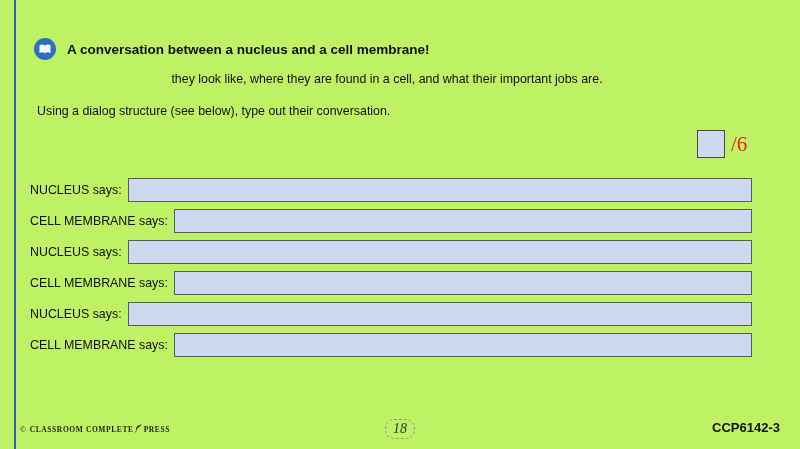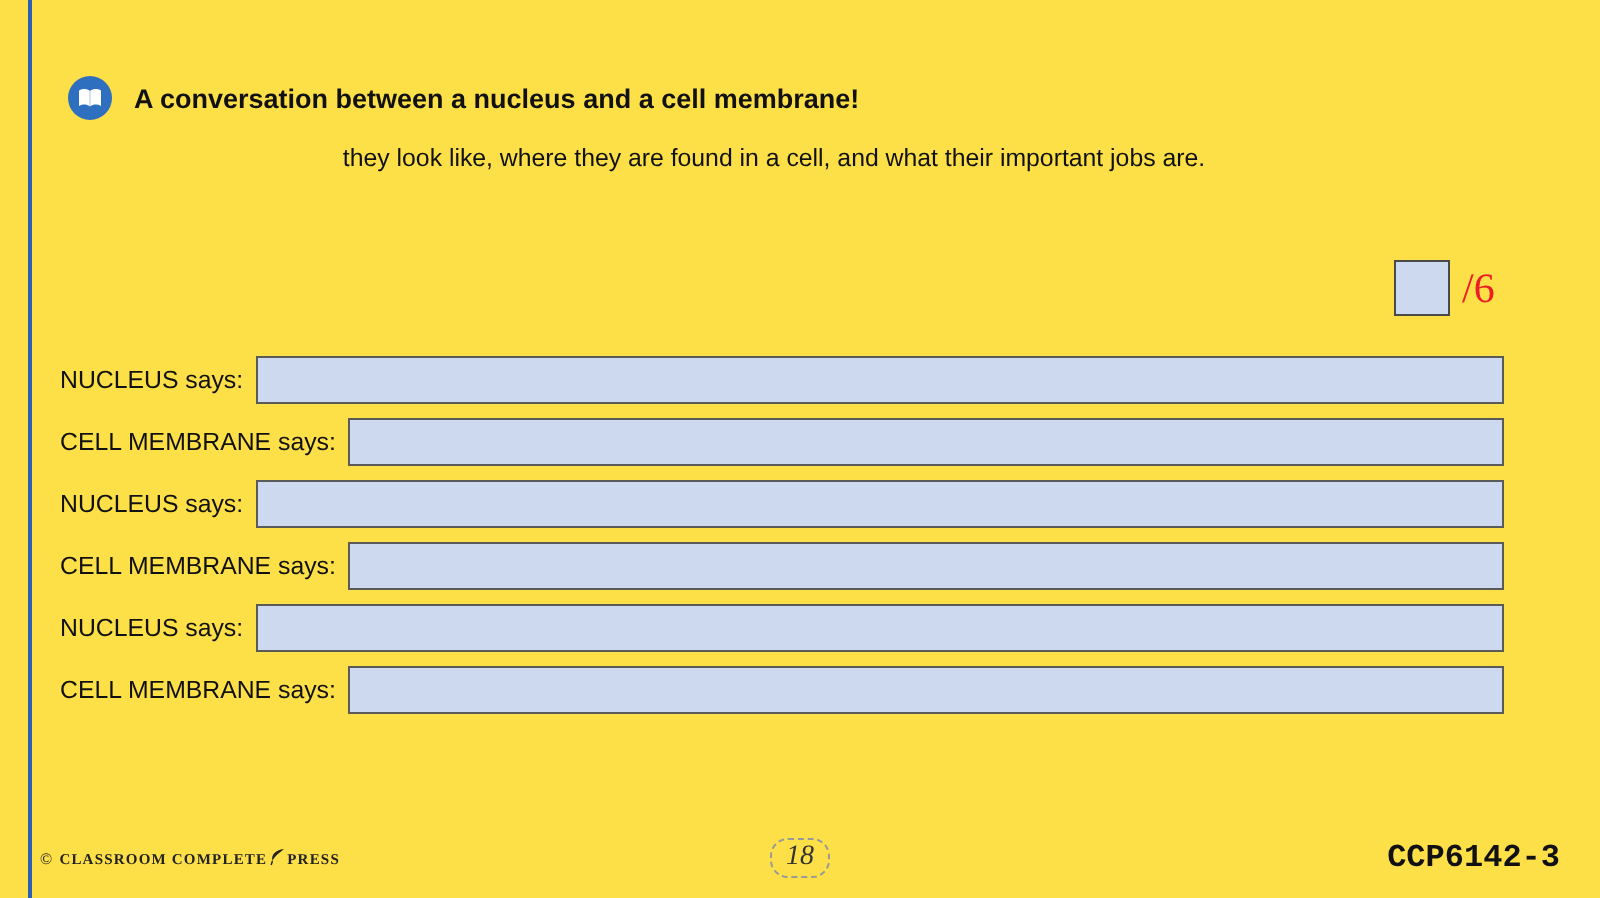--- a/index.html
+++ b/index.html
@@ -12,21 +12,21 @@
     background: #ffffff;
     font-family: "Liberation Sans", sans-serif;
     position: relative;
     overflow: hidden;
   }
   .page {
     position: absolute;
     left: 0; top: 0;
     width: 800px;
     height: 449px;
-    background: #fde047;
+    background: #bef264;
   }
   .side-rule {
     position: absolute;
     left: 14px;
     top: 0;
     width: 2px;
     height: 449px;
     background: #2f5fb0;
   }
 
@@ -158,24 +158,24 @@
     justify-content: center;
     font-size: 14px;
     color: #333333;
     font-family: "Liberation Serif", serif;
     font-style: italic;
   }
   .doc-code {
     position: absolute;
     right: 20px;
     top: 420px;
-    font-size: 16px;
+    font-size: 13px;
     font-weight: bold;
     color: #111111;
-    font-family: Liberation Mono, monospace;
+    font-family: Liberation Sans, sans-serif;
   }
 </style>
 </head>
 <body>
 
 <div class="page">
 
   <div class="side-rule"></div>
 
   <div class="title-row">
@@ -183,20 +183,21 @@
       <svg width="14" height="14" viewBox="0 0 14 14">
         <path d="M1.5 3.2 C3.6 2.1 5.4 2.3 6.9 3.4 L6.9 11.2 C5.4 10.1 3.6 9.9 1.5 11 Z" fill="#ffffff"></path>
         <path d="M12.5 3.2 C10.4 2.1 8.6 2.3 7.1 3.4 L7.1 11.2 C8.6 10.1 10.4 9.9 12.5 11 Z" fill="#ffffff"></path>
       </svg>
     </span>
     <span class="title-text">A conversation between a nucleus and a cell membrane!</span>
   </div>
 
   <div class="intro">
     <p class="second">they look like, where they are found in a cell, and what their important jobs are.</p>
+    <p>Using a dialog structure (see below), type out their conversation.</p>
   </div>
 
   <div class="mark-area">
     <div class="mark-box"></div>
     <div class="mark-total">/6</div>
   </div>
 
   <div class="rows">
     <div class="row">
       <span class="row-label">NUCLEUS says:</span>

